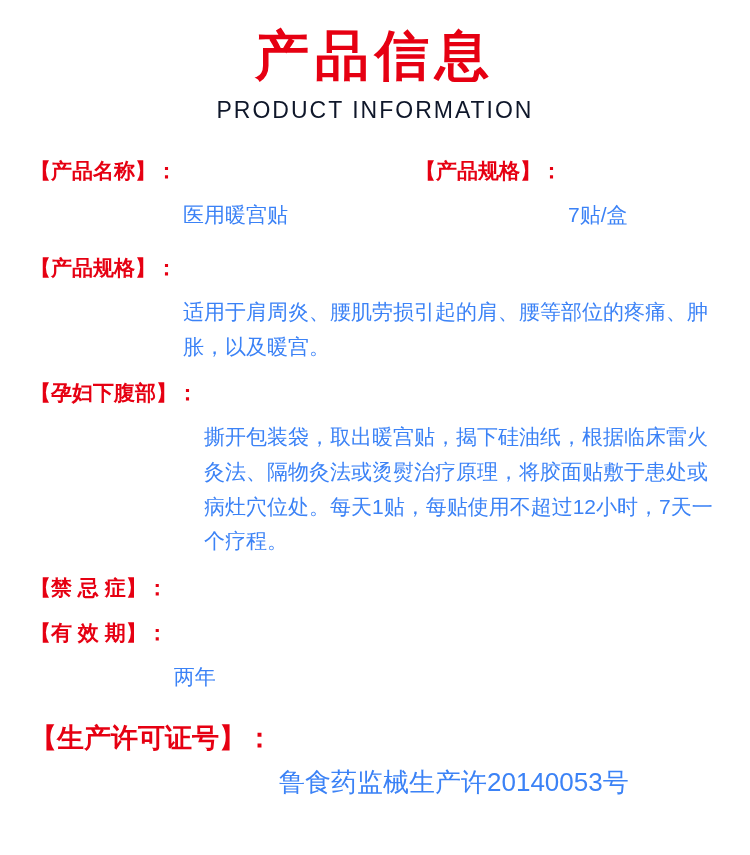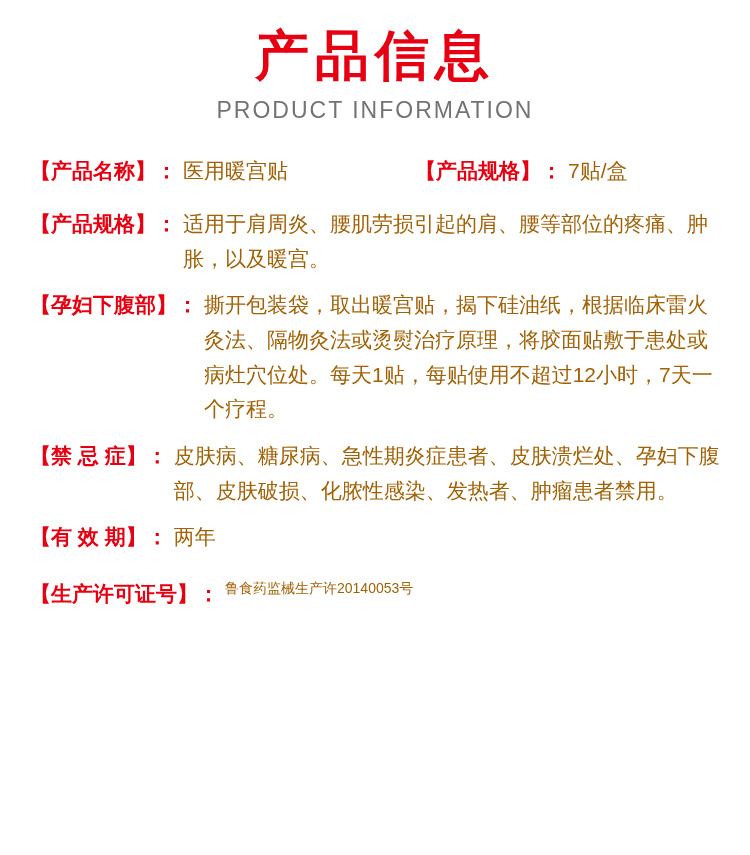--- a/index.html
+++ b/index.html
@@ -29,21 +29,21 @@
     font-size: 54px;
     font-weight: bold;
     color: #e60012;
     letter-spacing: 6px;
     line-height: 1.1;
     margin: 0;
   }
   .title-en {
     margin-top: 12px;
     font-size: 23px;
-    color: #737373;
+    color: #0f172a;
     letter-spacing: 2px;
     font-weight: normal;
   }
   .rows {
     margin-top: 30px;
   }
   .row {
     display: flex;
     align-items: flex-start;
     margin-bottom: 14px;
@@ -52,41 +52,42 @@
     color: #e60012;
     font-weight: bold;
     font-size: 21px;
     line-height: 1.6;
     white-space: nowrap;
     flex: 0 0 auto;
   }
   .value {
     font-size: 21px;
     line-height: 1.65;
-    color: #a16207;
+    color: #3b82f6;
     margin-left: 6px;
     flex: 1 1 auto;
+    margin-top: 44px;
   }
   .pair {
     display: flex;
     align-items: flex-start;
   }
   .pair.first {
     flex: 0 0 385px;
   }
   .row.spec-row .value {
     flex: 0 0 auto;
   }
   .row.tight { margin-bottom: 12px; }
   .row.gap-lg { margin-bottom: 18px; }
   .row.license {
     margin-top: 22px;
   }
-  .license .label { font-size: 21px; }
-  .license .value { font-size: 14px; }
+  .license .label { font-size: 27px; }
+  .license .value { font-size: 26px; }
 </style>
 </head>
 <body>
 
 <div class="page">
 
   <div class="header">
     <div class="title-cn">产品信息</div>
     <div class="title-en">PRODUCT INFORMATION</div>
   </div>
@@ -111,21 +112,20 @@
     </div>
 
     <div class="row tight">
       <div class="label">【孕妇下腹部】：</div>
       <div class="value">撕开包装袋，取出暖宫贴，揭下硅油纸，根据临床雷火灸法、隔物灸法或烫熨治疗原理，将胶面贴敷于患处或病灶穴位处。每天1贴，每贴使用不超过12小时，7天一个疗程。</div>
     </div>
 
 
     <div class="row tight">
       <div class="label">【禁 忌 症】：</div>
-      <div class="value">皮肤病、糖尿病、急性期炎症患者、皮肤溃烂处、孕妇下腹部、皮肤破损、化脓性感染、发热者、肿瘤患者禁用。</div>
     </div>
 
     <div class="row tight">
       <div class="label">【有 效 期】：</div>
       <div class="value">两年</div>
     </div>
 
     <div class="row license">
       <div class="label">【生产许可证号】：</div>
       <div class="value">鲁食药监械生产许20140053号</div>

